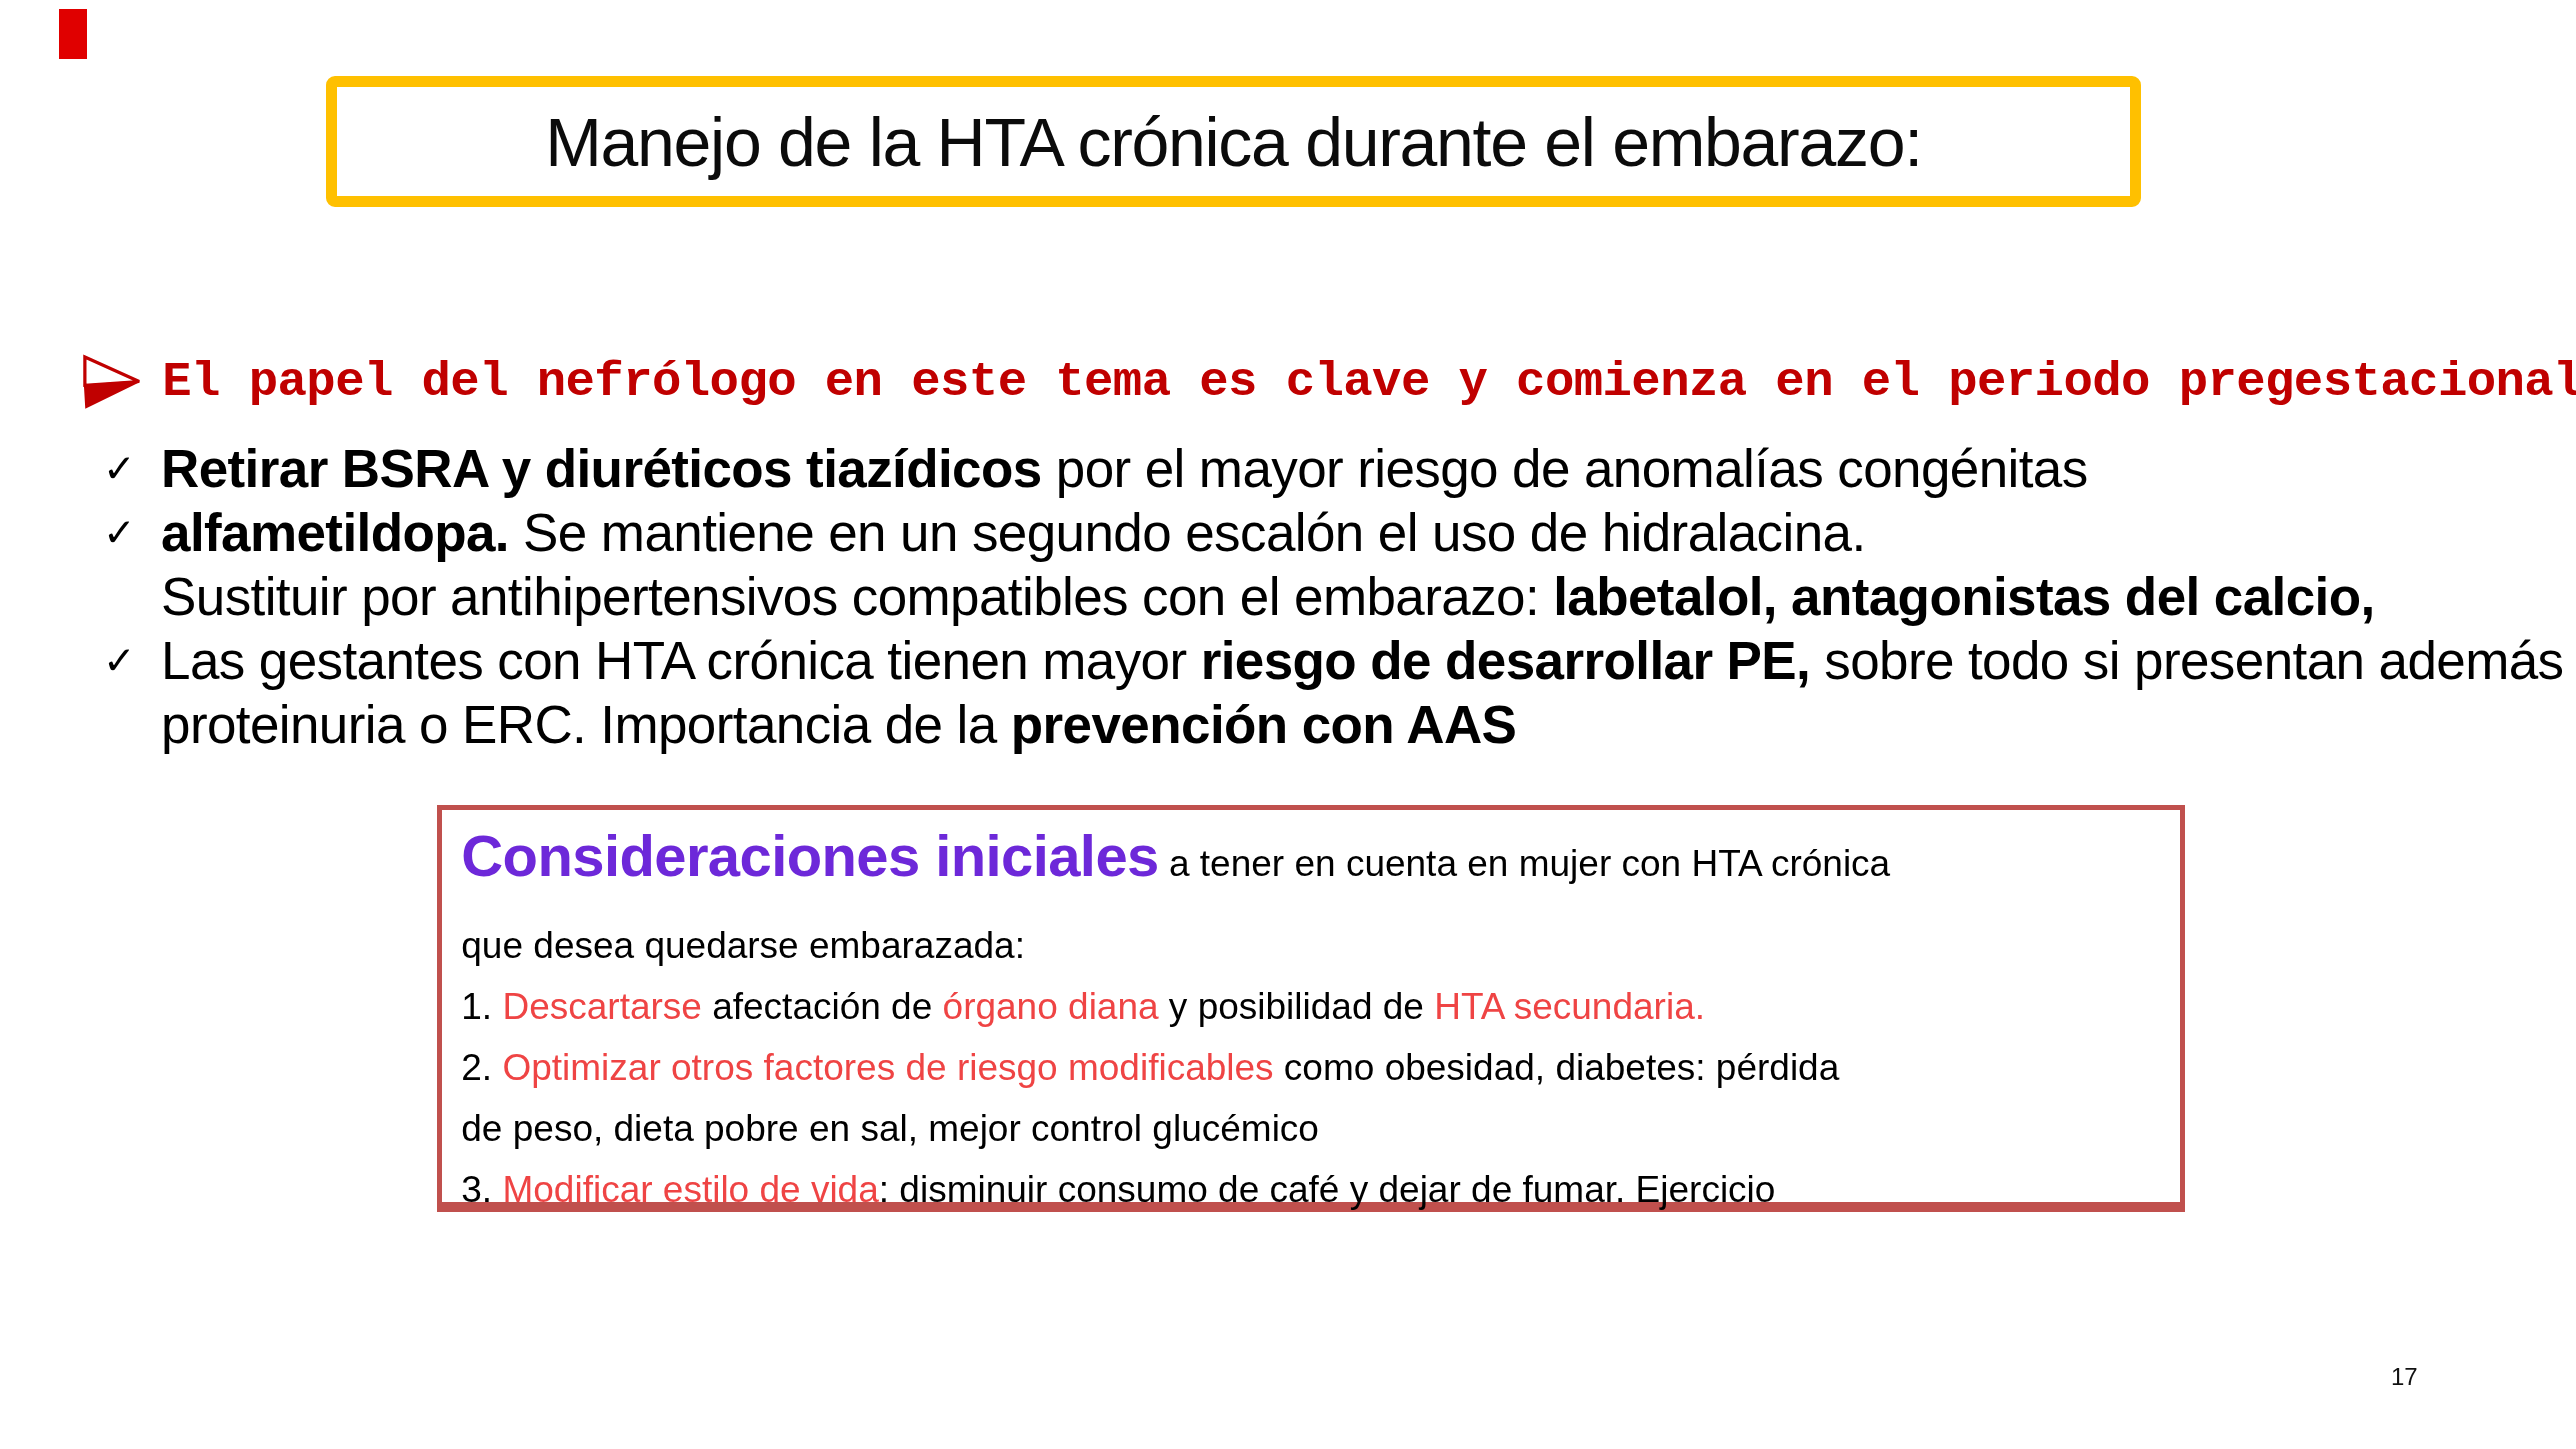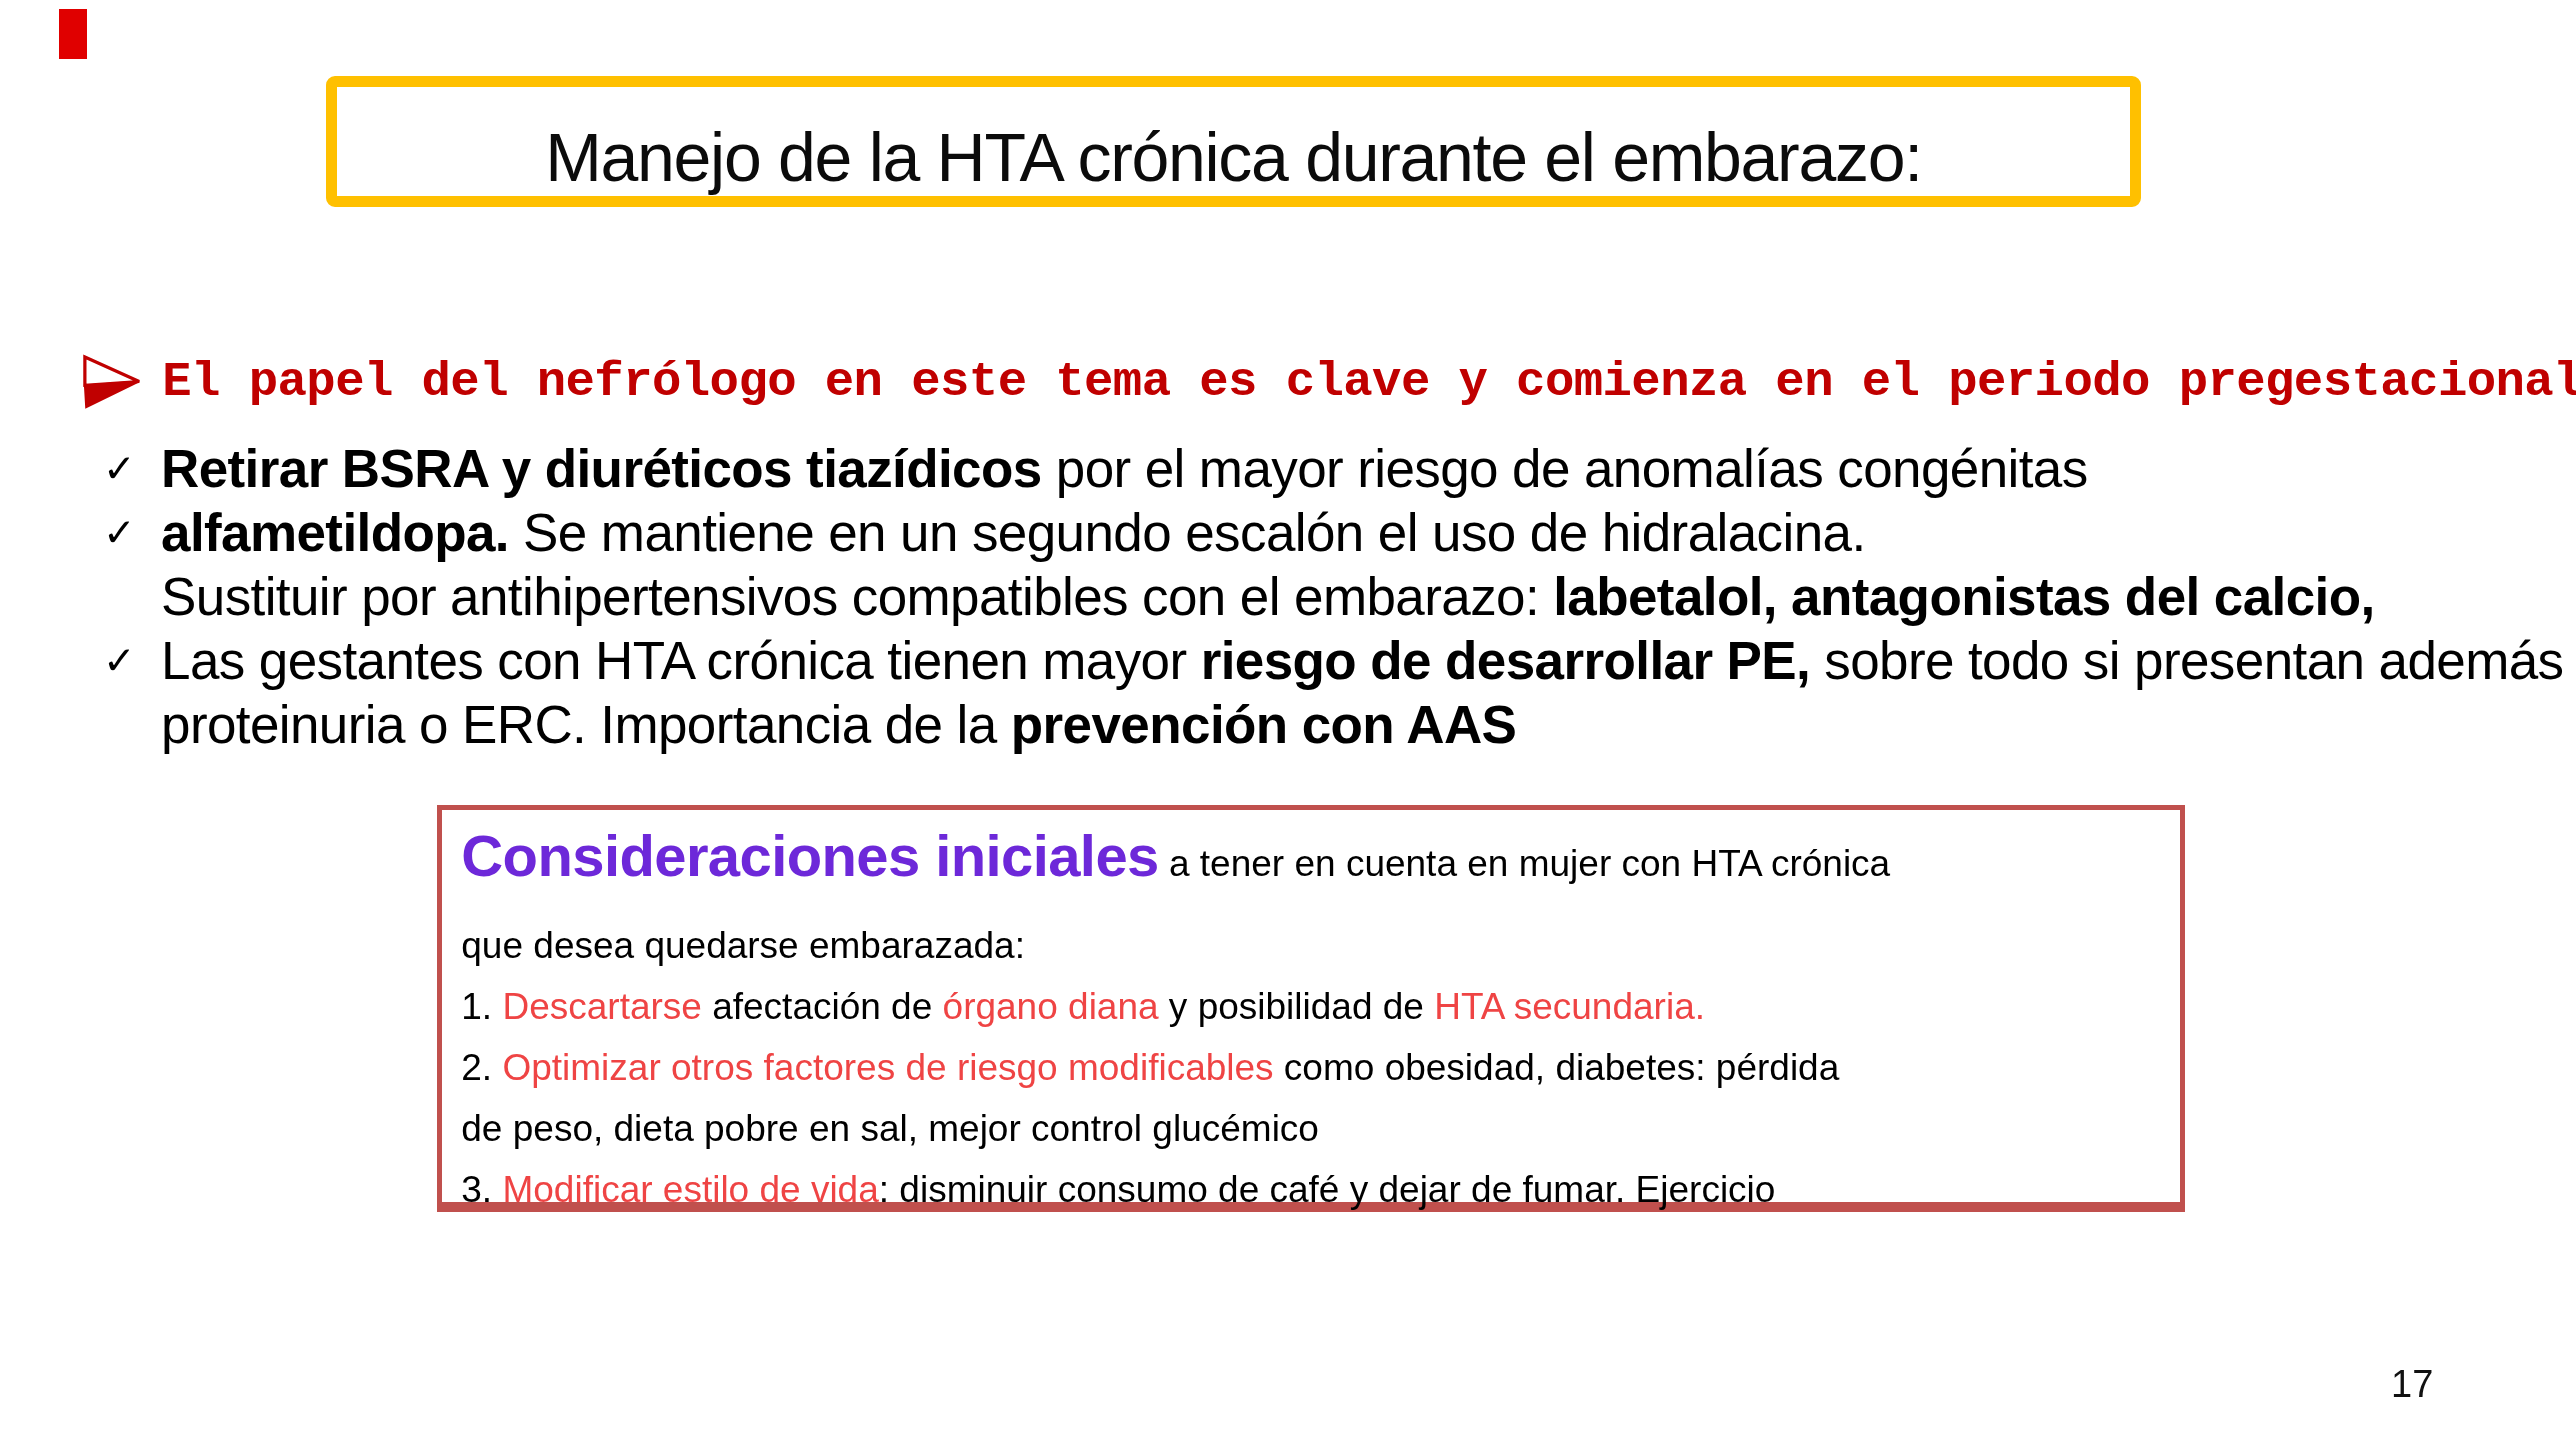--- a/index.html
+++ b/index.html
@@ -20,21 +20,21 @@
   }
 
   
   .title-box {
     position: absolute; left: 326px; top: 76px;
     width: 1815px; height: 131px;
     box-sizing: border-box;
     border: 11px solid #FFC000;
     border-radius: 9px;
     background: #ffffff;
-    display: flex; align-items: flex-end; justify-content: center;
+    display: flex; align-items: center; justify-content: center;
   }
   .title-text {
     font-size: 68px; letter-spacing: -1.3px;
     color: #0b0b0b; white-space: nowrap;
   }
 
   
   .lead {
     position: absolute; left: 81px; top: 353px;
     display: flex; align-items: center; white-space: nowrap;
@@ -76,21 +76,21 @@
     font-size: 58px; font-weight: bold;
     color: #6d28d9; letter-spacing: -0.6px;
   }
   .cons-small { font-size: 37px; color: #000; }
   .cons-line { font-size: 37px; line-height: 61px; white-space: nowrap; }
   .red { color: #ef4444; }
 
   
   .pagenum {
     position: absolute; left: 2391px; top: 1363px;
-    font-size: 38px; color: #111;
+    font-size: 24px; color: #111;
   }
 </style>
 </head>
 <body>
 
 <div class="corner-marker"></div>
 
 <div class="title-box">
   <div class="title-text">Manejo de la HTA crónica durante el embarazo:</div>
 </div>

